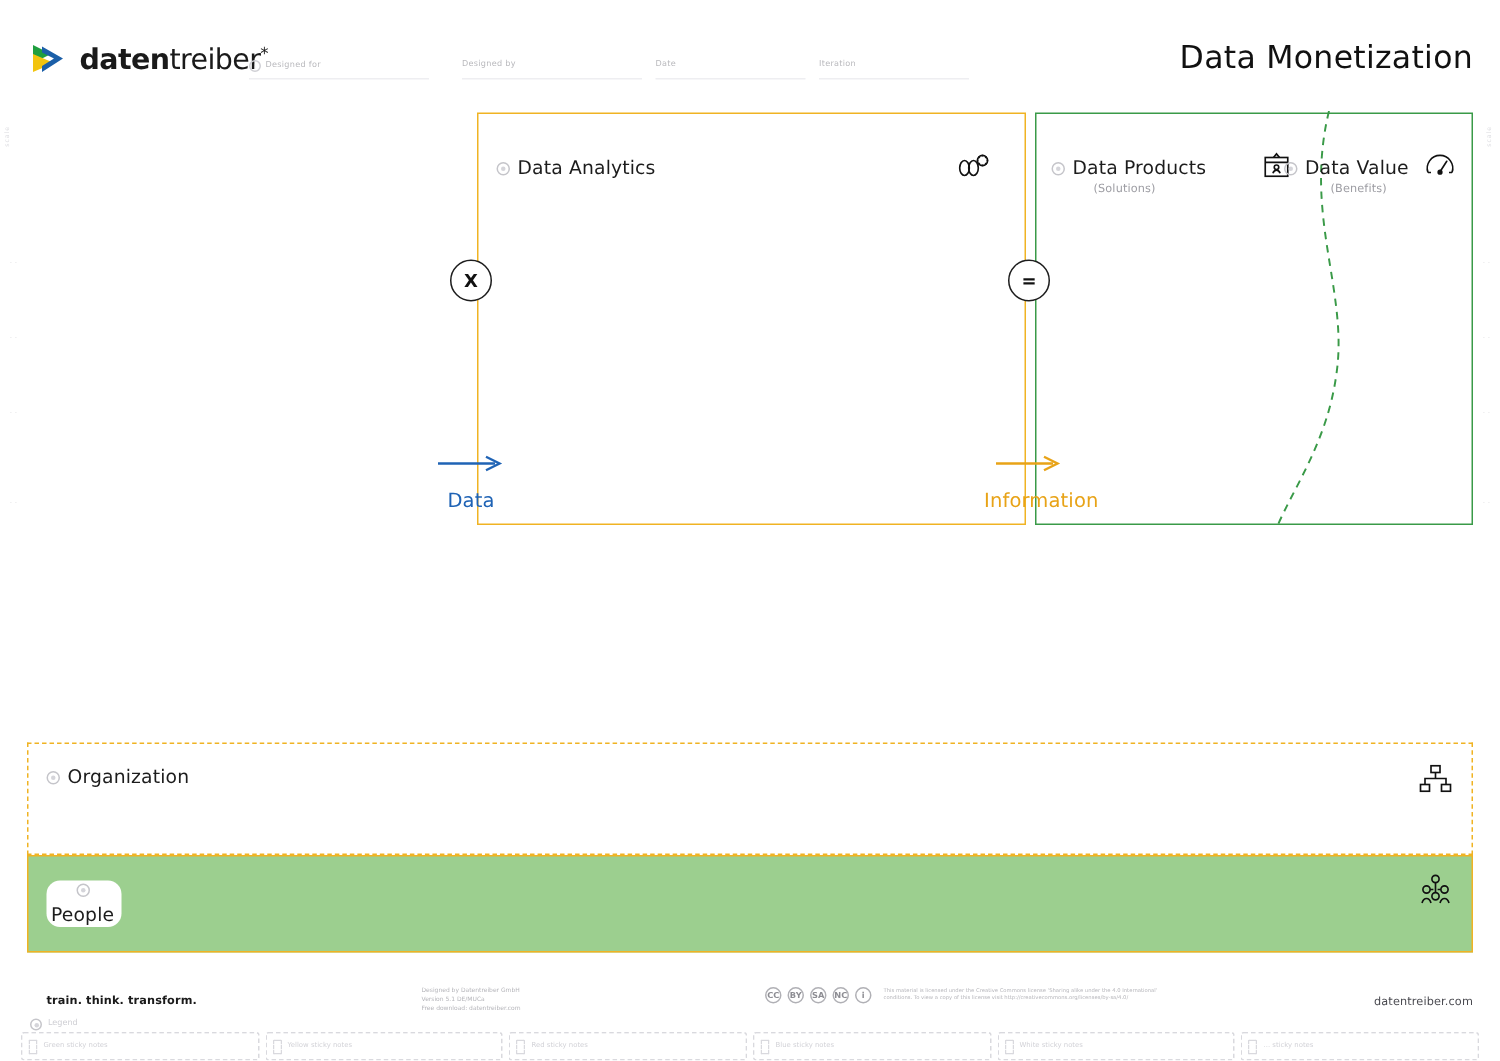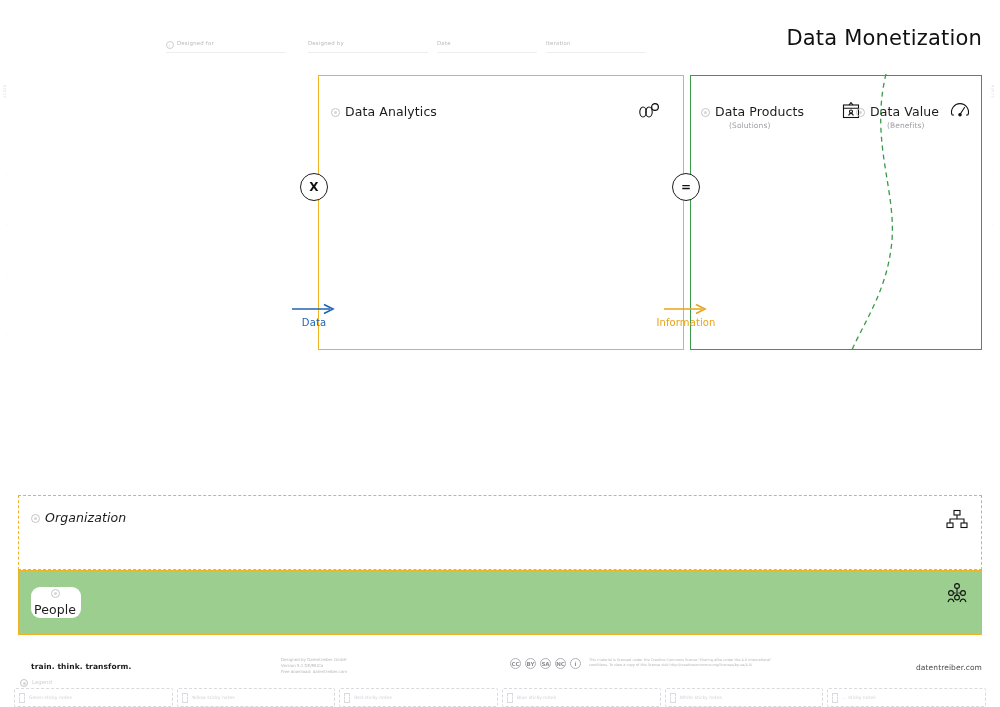--- a/index.html
+++ b/index.html
@@ -42,21 +42,21 @@
   .bullet::after { content: ""; position: absolute; left: 2.4px; top: 2.4px; width: 3px; height: 3px; border-radius: 50%; background: #d5d5da; }
   .panel-title { font-size: 12.5px; color: #1c1c1c; letter-spacing: .1px; white-space: nowrap; }
   .panel-sub { position: absolute; left: 34px; top: 45px; font-size: 7.5px; color: #9d9da3; letter-spacing: .1px; }
   .panel-icon { position: absolute; top: 24px; width: 22px; height: 22px; }
   .panel-icon svg { display: block; }
 
   .op-circle { position: absolute; top: 98px; width: 28px; height: 28px; border-radius: 50%; border: 1.4px solid #1d1d1d; background: #fff;
                display: flex; align-items: center; justify-content: center; font-size: 12px; font-weight: 700; color: #111; z-index: 6; }
 
   .flow { position: absolute; z-index: 5; width: 60px; text-align: center; }
-  .flow-label { font-size: 10px; letter-spacing: .1px; margin-top: 2px; }
+  .flow-label { font-size: 13px; letter-spacing: .1px; margin-top: 12px; }
   .flow svg { display: block; margin: 0 auto; }
 
   
   .row-band { position: absolute; left: 18px; width: 964px; }
   .row-head { position: absolute; left: 12px; top: 14px; display: flex; align-items: center; gap: 5px; z-index: 3; }
   .row-title { font-size: 12.5px; color: #1c1c1c; letter-spacing: .1px; }
   .row-icon { position: absolute; right: 12px; top: 12px; width: 24px; height: 24px; }
 
   .halo { background: #fff; padding: 1px 5px 1px 3px; border-radius: 9px; }
 
@@ -76,20 +76,30 @@
   .legend-cell .lc-text { position: absolute; left: 14px; top: 6px; font-size: 4.6px; color: #d2d2d7; white-space: nowrap; }
   .legend-cell .lc-swatch { position: absolute; left: 4px; top: 4px; width: 6px; height: 10px; border: 1px dashed #d9d9de; border-radius: 1px; }
 </style>
 </head>
 <body>
 
 <div id="canvas">
 
   <div class="header">
 
+    <div class="logo-wrap">
+      <span class="logo-mark">
+        <svg width="26" height="24" viewBox="0 0 26 24">
+          <path d="M2 2 L14 8 L2 14 Z" fill="#1f9e3f"></path>
+          <path d="M2 8 L16 14 L2 20 Z" fill="#f2c40f"></path>
+          <path d="M8 3 L22 11 L8 20 L8 16 L16 11 L8 7 Z" fill="#1b5fa8"></path>
+        </svg>
+      </span>
+      <span class="logo-text"><b>daten</b><span class="light">treiber</span><span class="logo-star">*</span></span>
+    </div>
 
     <div class="meta-field" style="left:166px;">
       <span class="mf-ico">i</span><span>Designed for</span>
     </div>
     <div class="meta-line" style="left:166px; width:120px;"></div>
 
     <div class="meta-field" style="left:308px;">
       <span>Designed by</span>
     </div>
     <div class="meta-line" style="left:308px; width:120px;"></div>
@@ -192,21 +202,21 @@
     <div class="flow" style="left:638px; top:228px; color:#e8a317;">
       <svg width="48" height="12" viewBox="0 0 48 12">
         <path d="M2 6 H40" stroke="#e8a317" stroke-width="1.6" fill="none"></path>
         <path d="M34 1.5 L43 6 L34 10.5" stroke="#e8a317" stroke-width="1.6" fill="none"></path>
       </svg>
       <div class="flow-label">Information</div>
     </div>
   </div>
 
 
-  <div class="row-band" style="top:495px; height:75px; border:1.4px dashed #f0b323; background:#fff;font-style:italic;">
+  <div class="row-band" style="top:495px; height:75px; border:1.4px dashed #f0b323; background:#fff;">
     <div class="row-head">
       <span class="bullet"></span>
       <span class="row-title">Organization</span>
     </div>
     <div class="row-icon">
       <svg width="24" height="24" viewBox="0 0 24 24" fill="none" stroke="#111" stroke-width="1.1">
         <rect x="9" y="2.5" width="6" height="4.5"></rect>
         <rect x="2" y="15" width="6" height="4.5"></rect>
         <rect x="16" y="15" width="6" height="4.5"></rect>
         <path d="M12 7v4M5 15v-4h14v4"></path>

